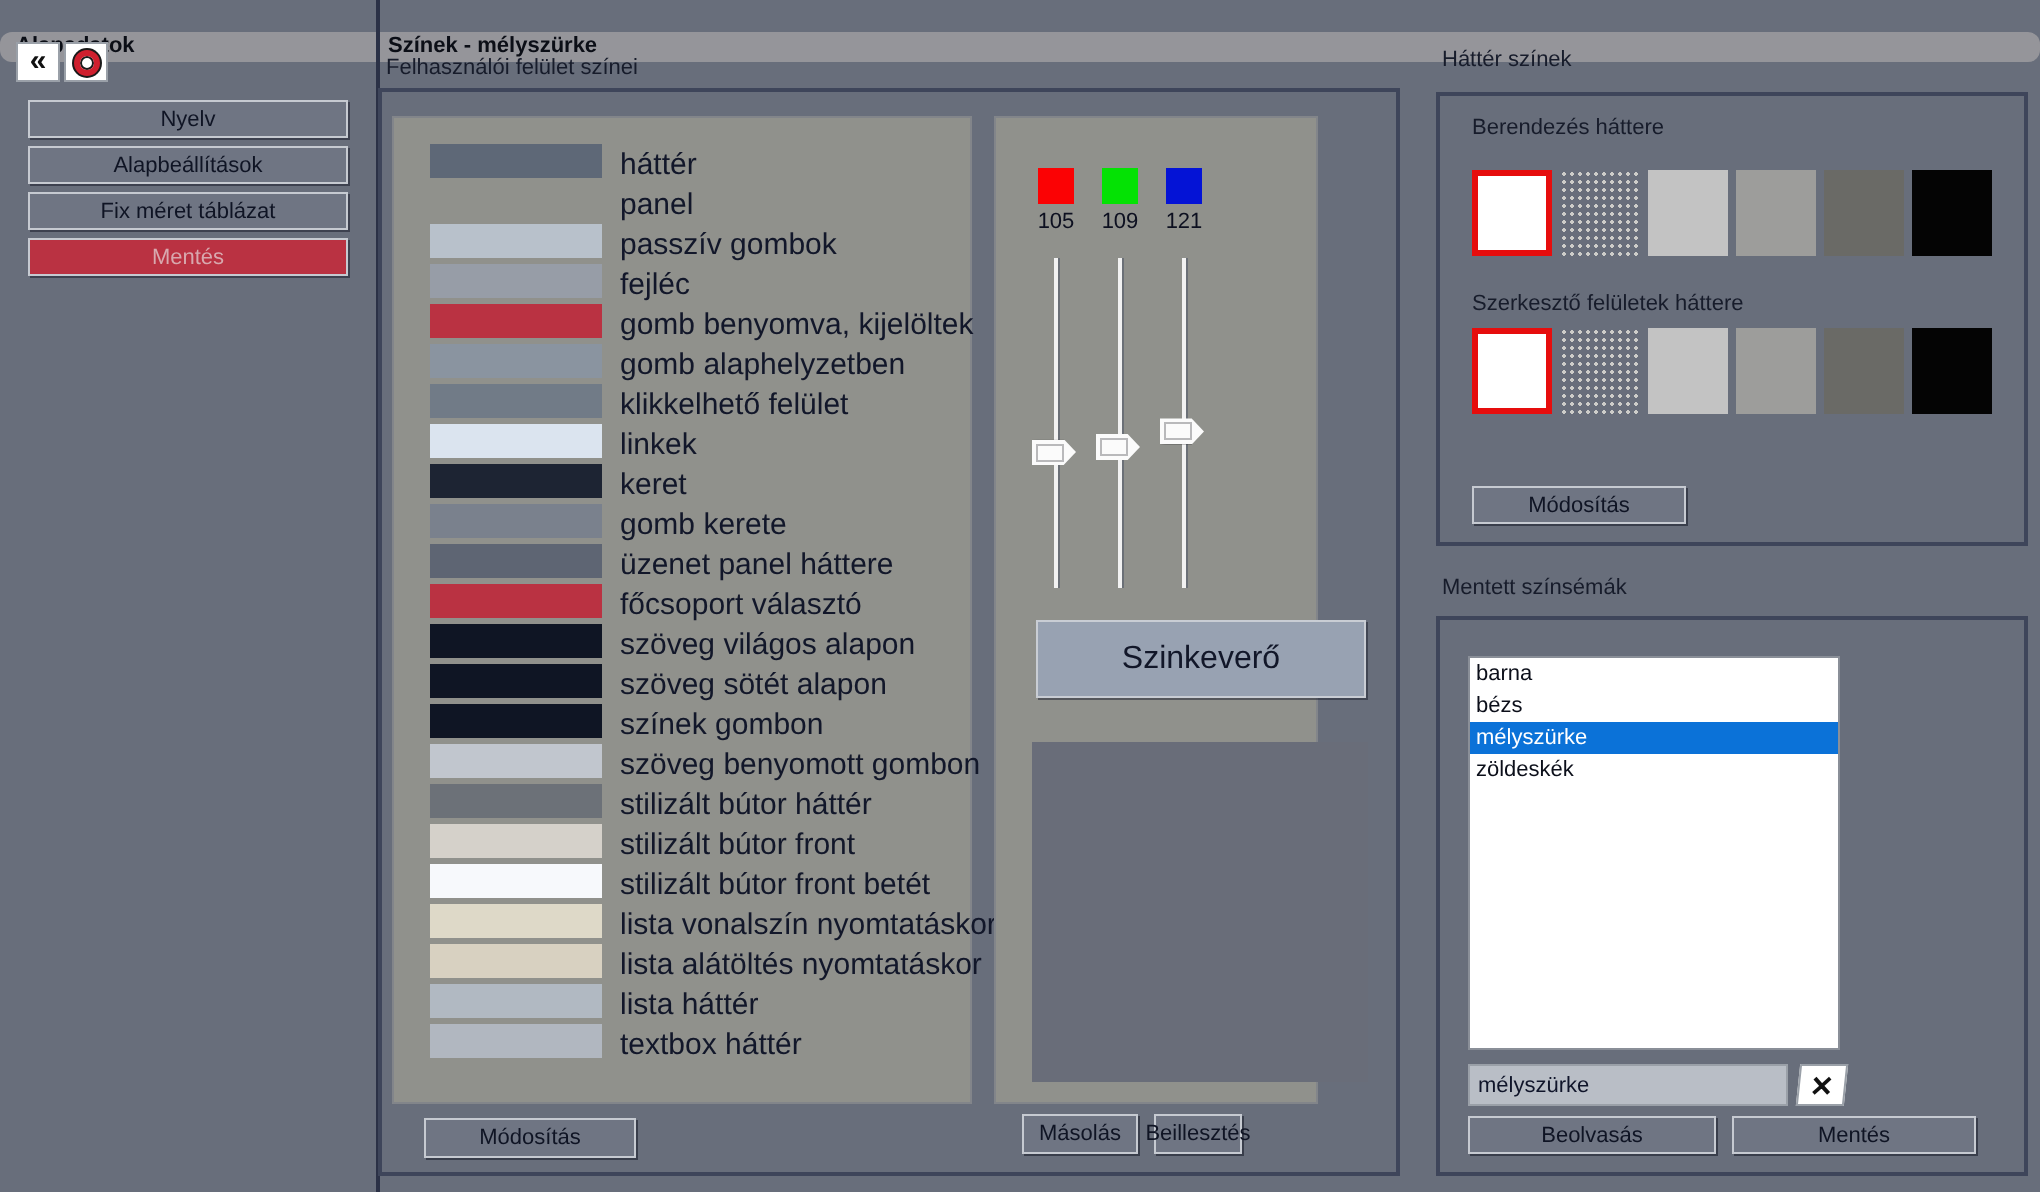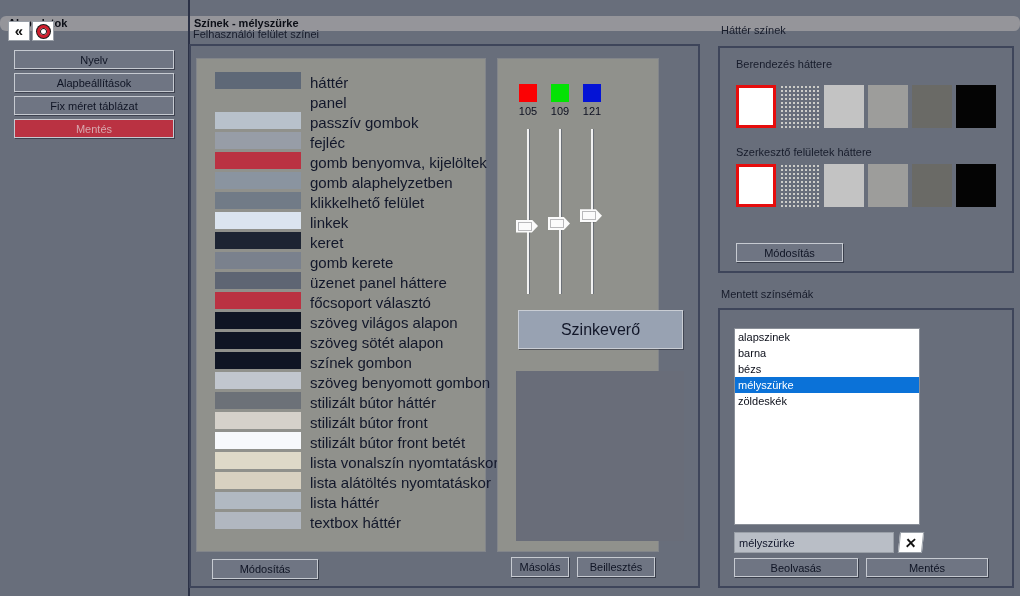--- a/index.html
+++ b/index.html
@@ -187,21 +187,21 @@
         <div class="thumb" style="left: 50px; top: 157.971px;"></div>
         <div class="rgb-sq" style="left: 85px; background: rgb(4, 19, 214);"></div>
         <div class="rgb-val" style="left: 76px;">121</div>
         <div class="track" style="left: 93px;"></div>
         <div class="thumb" style="left: 82px; top: 150.206px;"></div>
       </div>
     <div class="mixer-btn">Szinkeverő</div>
     <div class="preview" id="preview-square" style="background: rgb(105, 109, 121);"></div>
   </div>
   <div class="abs btn" style="left:511px; top:557px; width:58px; height:20px">Másolás</div>
-  <div class="abs btn" style="left:577px; top:557px; width:78px; height:20px">Beillesztés</div>
+  <div class="abs btn" style="left:577px; top:557px; width:44px; height:20px">Beillesztés</div>
 
   <span class="abs group-label" style="left:721px; top:24px">Háttér színek</span>
   <div class="abs group-box" style="left:718px; top:46px; width:296px; height:227px">
     <span class="abs group-label" style="left:16px; top:10px">Berendezés háttere</span>
     <div class="abs" id="bg-row-0" style="left:16px; top:37px; width:264px; height:43px">
         <div class="bg-swatch sel" style="left: 0px; background: rgb(255, 255, 255);"></div>
         <div class="bg-swatch dotted" style="left: 44px;"></div>
         <div class="bg-swatch" style="left: 88px; background: rgb(195, 195, 195);"></div>
         <div class="bg-swatch" style="left: 132px; background: rgb(157, 157, 155);"></div>
         <div class="bg-swatch" style="left: 176px; background: rgb(106, 106, 102);"></div>
@@ -215,21 +215,20 @@
         <div class="bg-swatch" style="left: 132px; background: rgb(157, 157, 155);"></div>
         <div class="bg-swatch" style="left: 176px; background: rgb(106, 106, 102);"></div>
         <div class="bg-swatch" style="left: 220px; background: rgb(4, 4, 4);"></div>
       </div>
     <div class="abs btn" style="left:16px; top:195px; width:107px; height:19px">Módosítás</div>
   </div>
 
   <span class="abs group-label" style="left:721px; top:288px">Mentett színsémák</span>
   <div class="abs group-box" style="left:718px; top:308px; width:296px; height:280px">
     <div class="abs listbox" id="scheme-list" style="left:14px; top:18px; width:186px; height:197px">
-        <div class="scheme-item">alapszinek</div>
         <div class="scheme-item">barna</div>
         <div class="scheme-item">bézs</div>
         <div class="scheme-item sel">mélyszürke</div>
         <div class="scheme-item">zöldeskék</div>
       </div>
     <input class="abs name-field" style="left: 14px; top: 222px; width: 160px; height: 21px;" value="mélyszürke">
     <div class="abs x-btn" style="left:179px; top:222px; width:24px; height:21px">
       <span>✕</span>
     </div>
     <div class="abs btn" style="left:14px; top:248px; width:124px; height:19px">Beolvasás</div>

